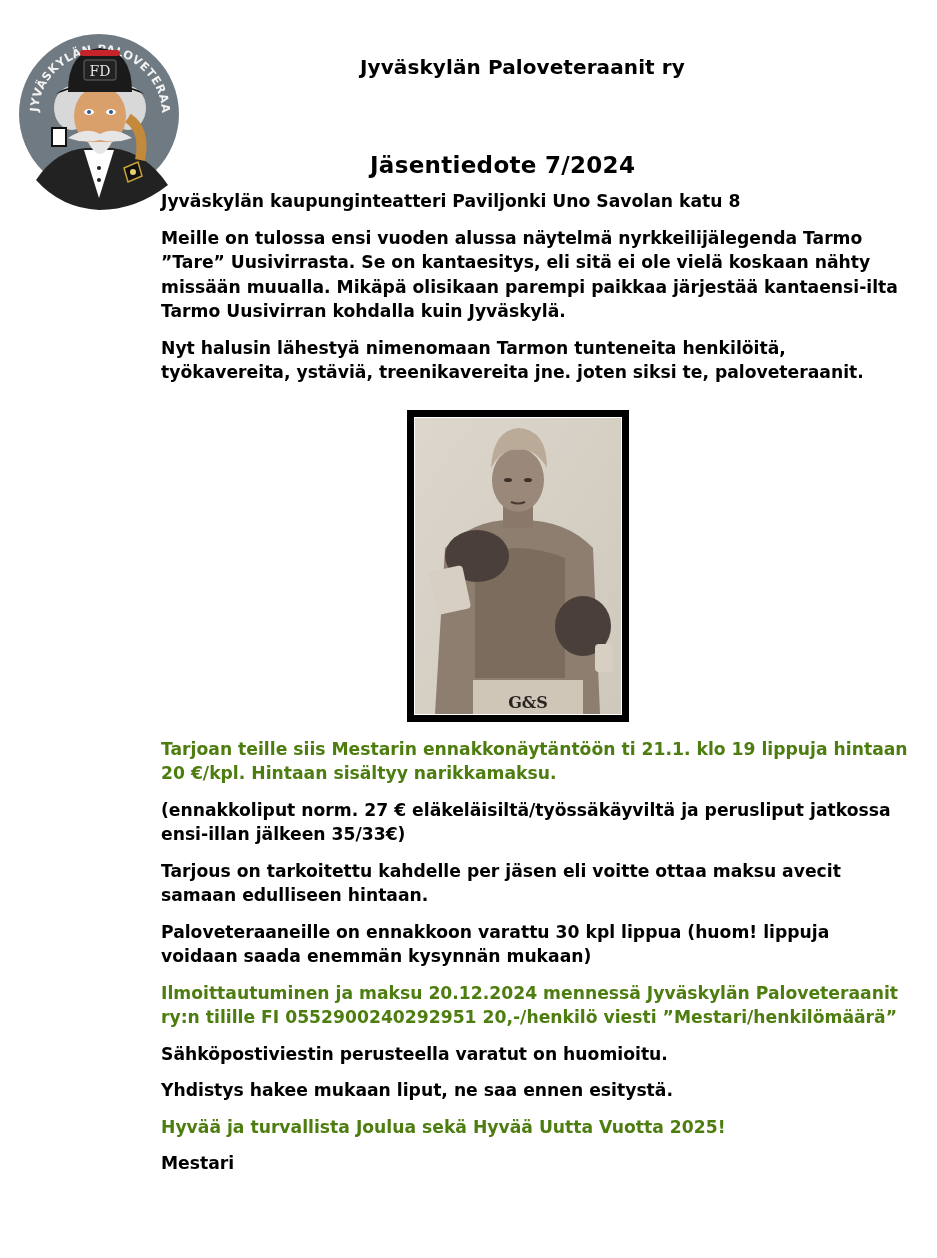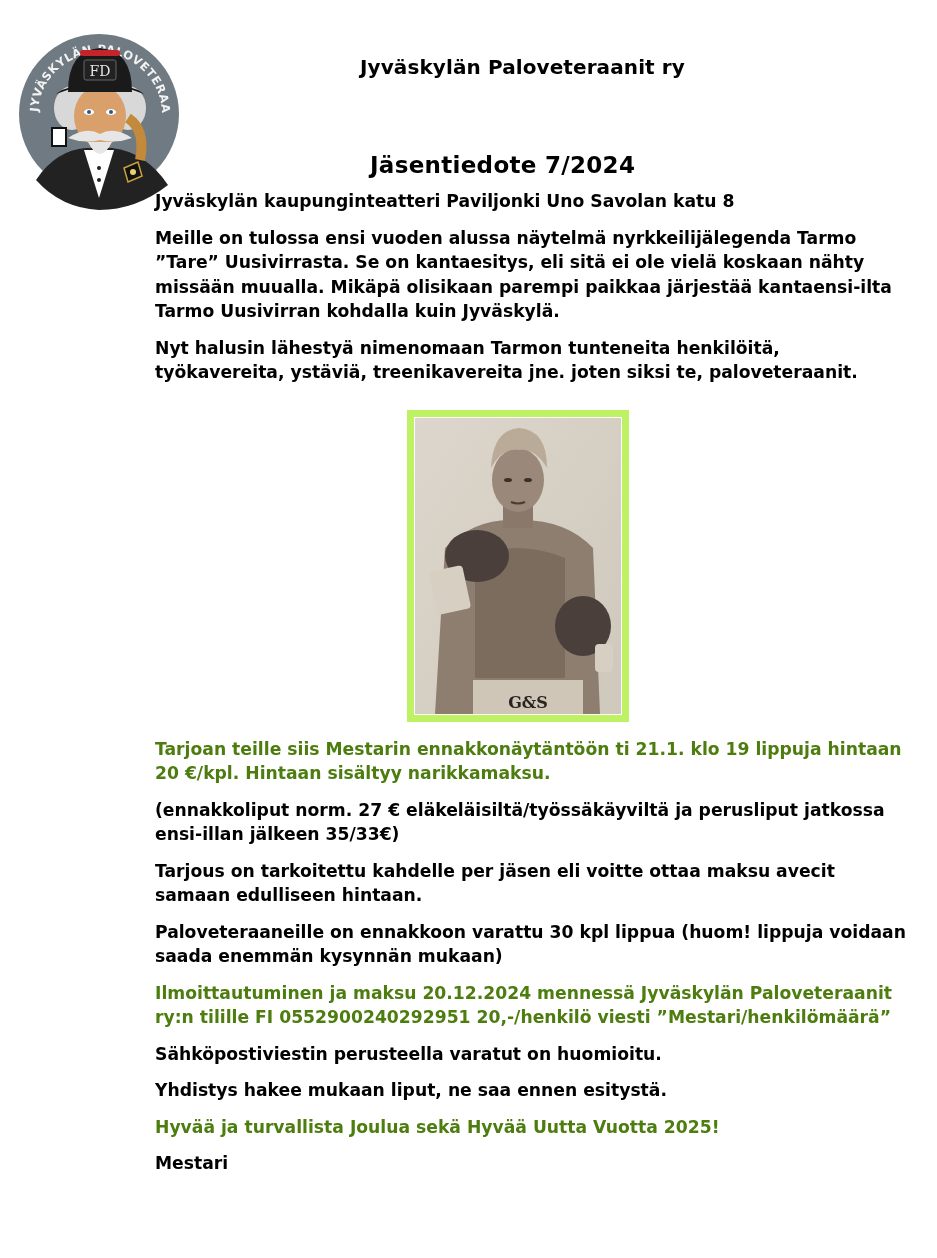--- a/index.html
+++ b/index.html
@@ -2,23 +2,23 @@
 <html><head>
 <meta charset="utf-8">
 <style>
   html, body { margin:0; padding:0; background:#ffffff; }
   body { width:937px; height:1258px; position:relative; overflow:hidden;
          font-family:"DejaVu Sans", sans-serif; color:#000; }
   .logo { position:absolute; left:16px; top:20px; width:166px; height:190px; }
   .org-title { position:absolute; left:360px; top:55px; font-size:20px; font-weight:bold; margin:0; letter-spacing:0.1px; }
   .doc-title { position:absolute; left:360px; top:142px; font-size:23px; font-weight:bold; margin:10px; letter-spacing:0.3px; }
   .content { position:absolute; left:150px; top:189px; width:760px; font-size:17.2px; font-weight:bold; line-height:24.5px; }
-  .content p { margin:0 0 12px 5px; }
+  .content p { margin:0 0 12px 11px; }
   .red { color:#4d7c0f; }
-  .photo-wrap { position:absolute; left:407px; top:410px; width:222px; height:312px; background:#bef264; }
+  .photo-wrap { position:absolute; left:407px; top:410px; width:222px; height:312px; background:#000000; }
   .photo-inner { position:absolute; left:7px; top:7px; right:7px; bottom:7px; border:1px solid #fff; background:#d8d2c8; overflow:hidden; }
 </style>
 </head>
 <body>
 
 <div class="logo">
   <svg width="166" height="190" viewBox="0 0 166 190">
     <defs>
       <path id="ringPath" d="M 22 95 A 62 62 0 1 1 146 95"></path>
     </defs>

